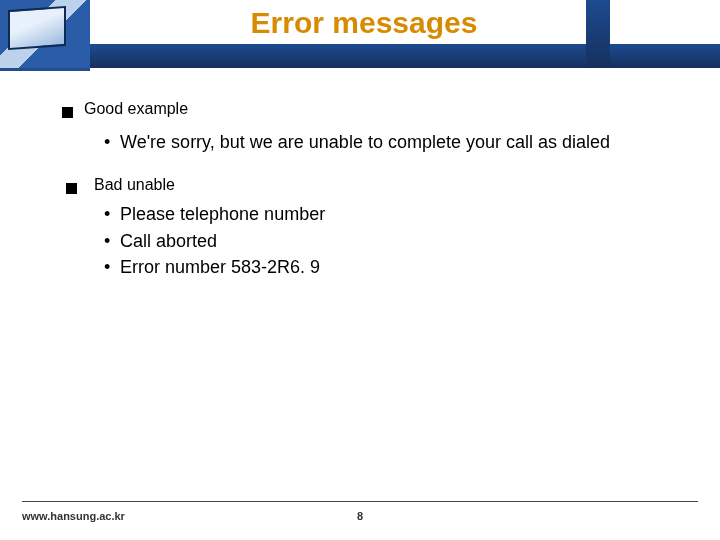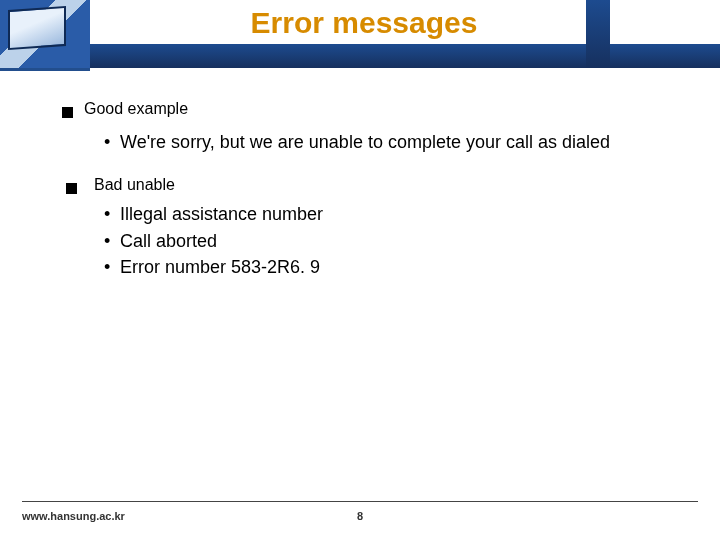--- a/index.html
+++ b/index.html
@@ -172,21 +172,21 @@
     </div>
     <ul class="items">
       <li> We're sorry, but we are unable to complete your call as dialed</li>
     </ul>
 
     <div class="section-head bad">
       <span class="sqbullet"></span>
       <span> Bad unable</span>
     </div>
     <ul class="items tight">
-      <li>Illegal assistance number</li>
+      <li>Please telephone number</li>
       <li>Call aborted</li>
       <li>Error number 583-2R6. 9</li>
     </ul>
 
   </div>
 
   <div class="footer-line"></div>
   <div class="footer-url">www.hansung.ac.kr</div>
   <div class="page-number">8</div>
 

